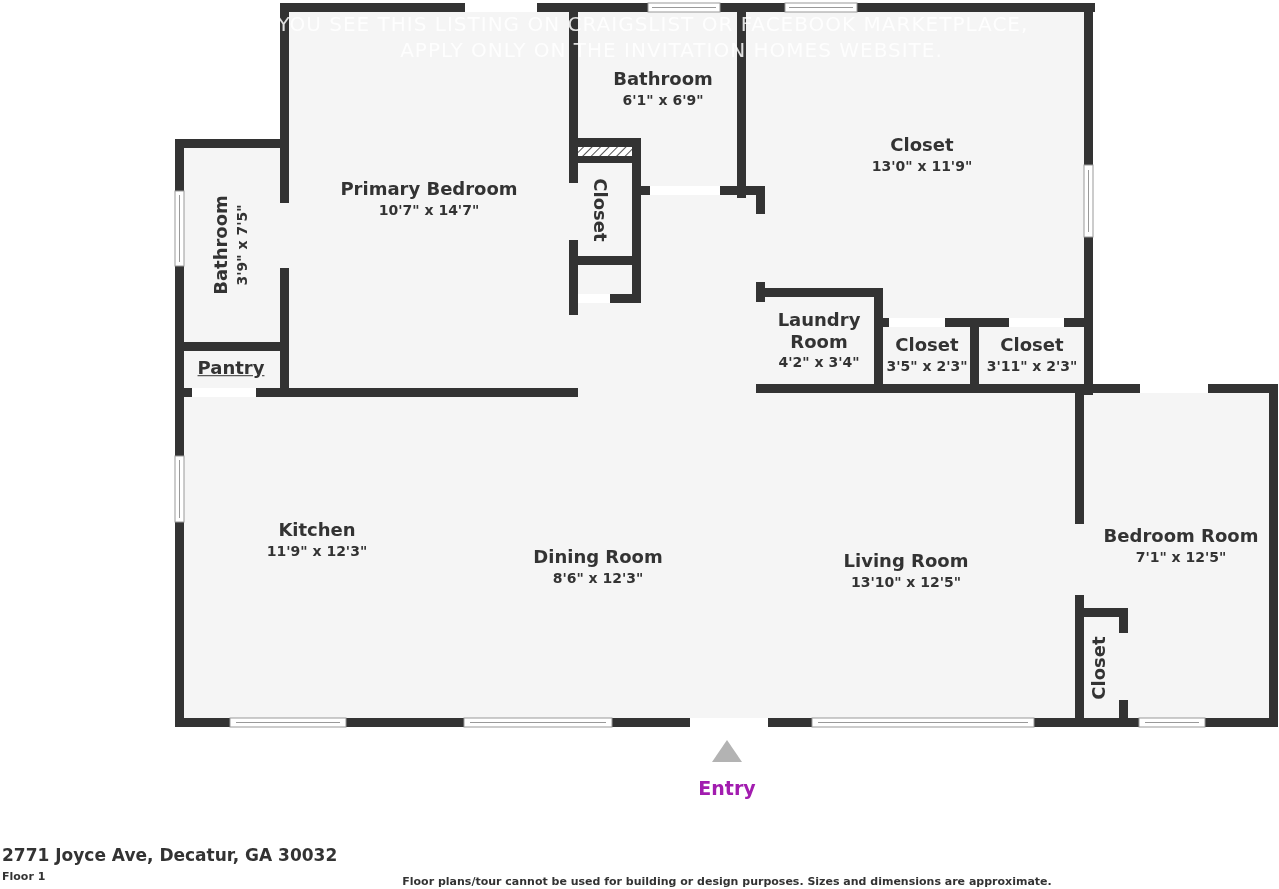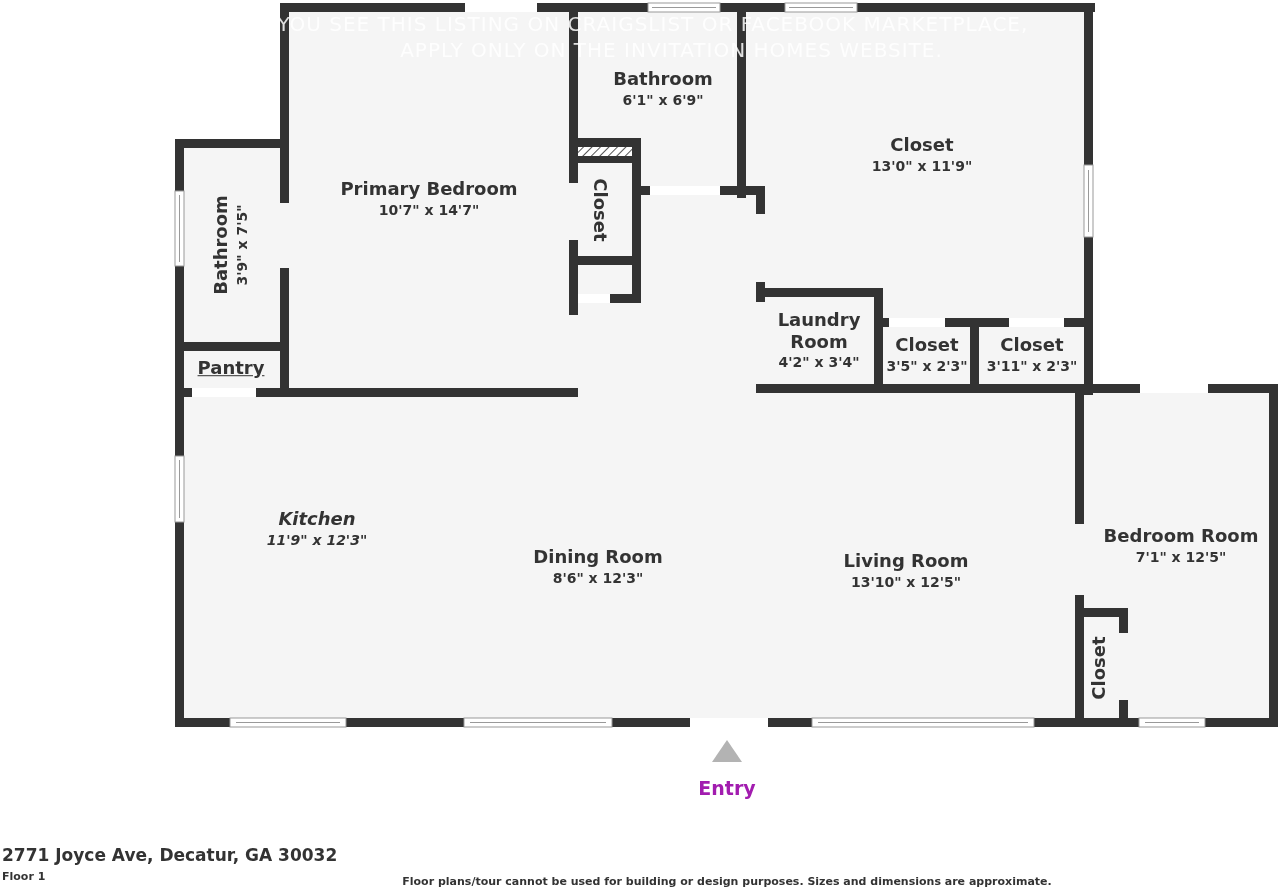--- a/index.html
+++ b/index.html
@@ -168,21 +168,21 @@
 <div class="room-label" style="left:927px; top:354px;">
   <span>Closet</span>
   <span class="room-dim">3'5" x 2'3"</span>
 </div>
 
 <div class="room-label" style="left:1032px; top:354px;">
   <span>Closet</span>
   <span class="room-dim">3'11" x 2'3"</span>
 </div>
 
-<div class="room-label" style="left:317px; top:528px;font-style:italic;">
+<div class="room-label" style="left:317px; top:539px;">
   <span>Kitchen</span>
   <span class="room-dim">11'9" x 12'3"</span>
 </div>
 
 <div class="room-label" style="left:598px; top:566px;">
   <span>Dining Room</span>
   <span class="room-dim">8'6" x 12'3"</span>
 </div>
 
 <div class="room-label" style="left:906px; top:570px;">

